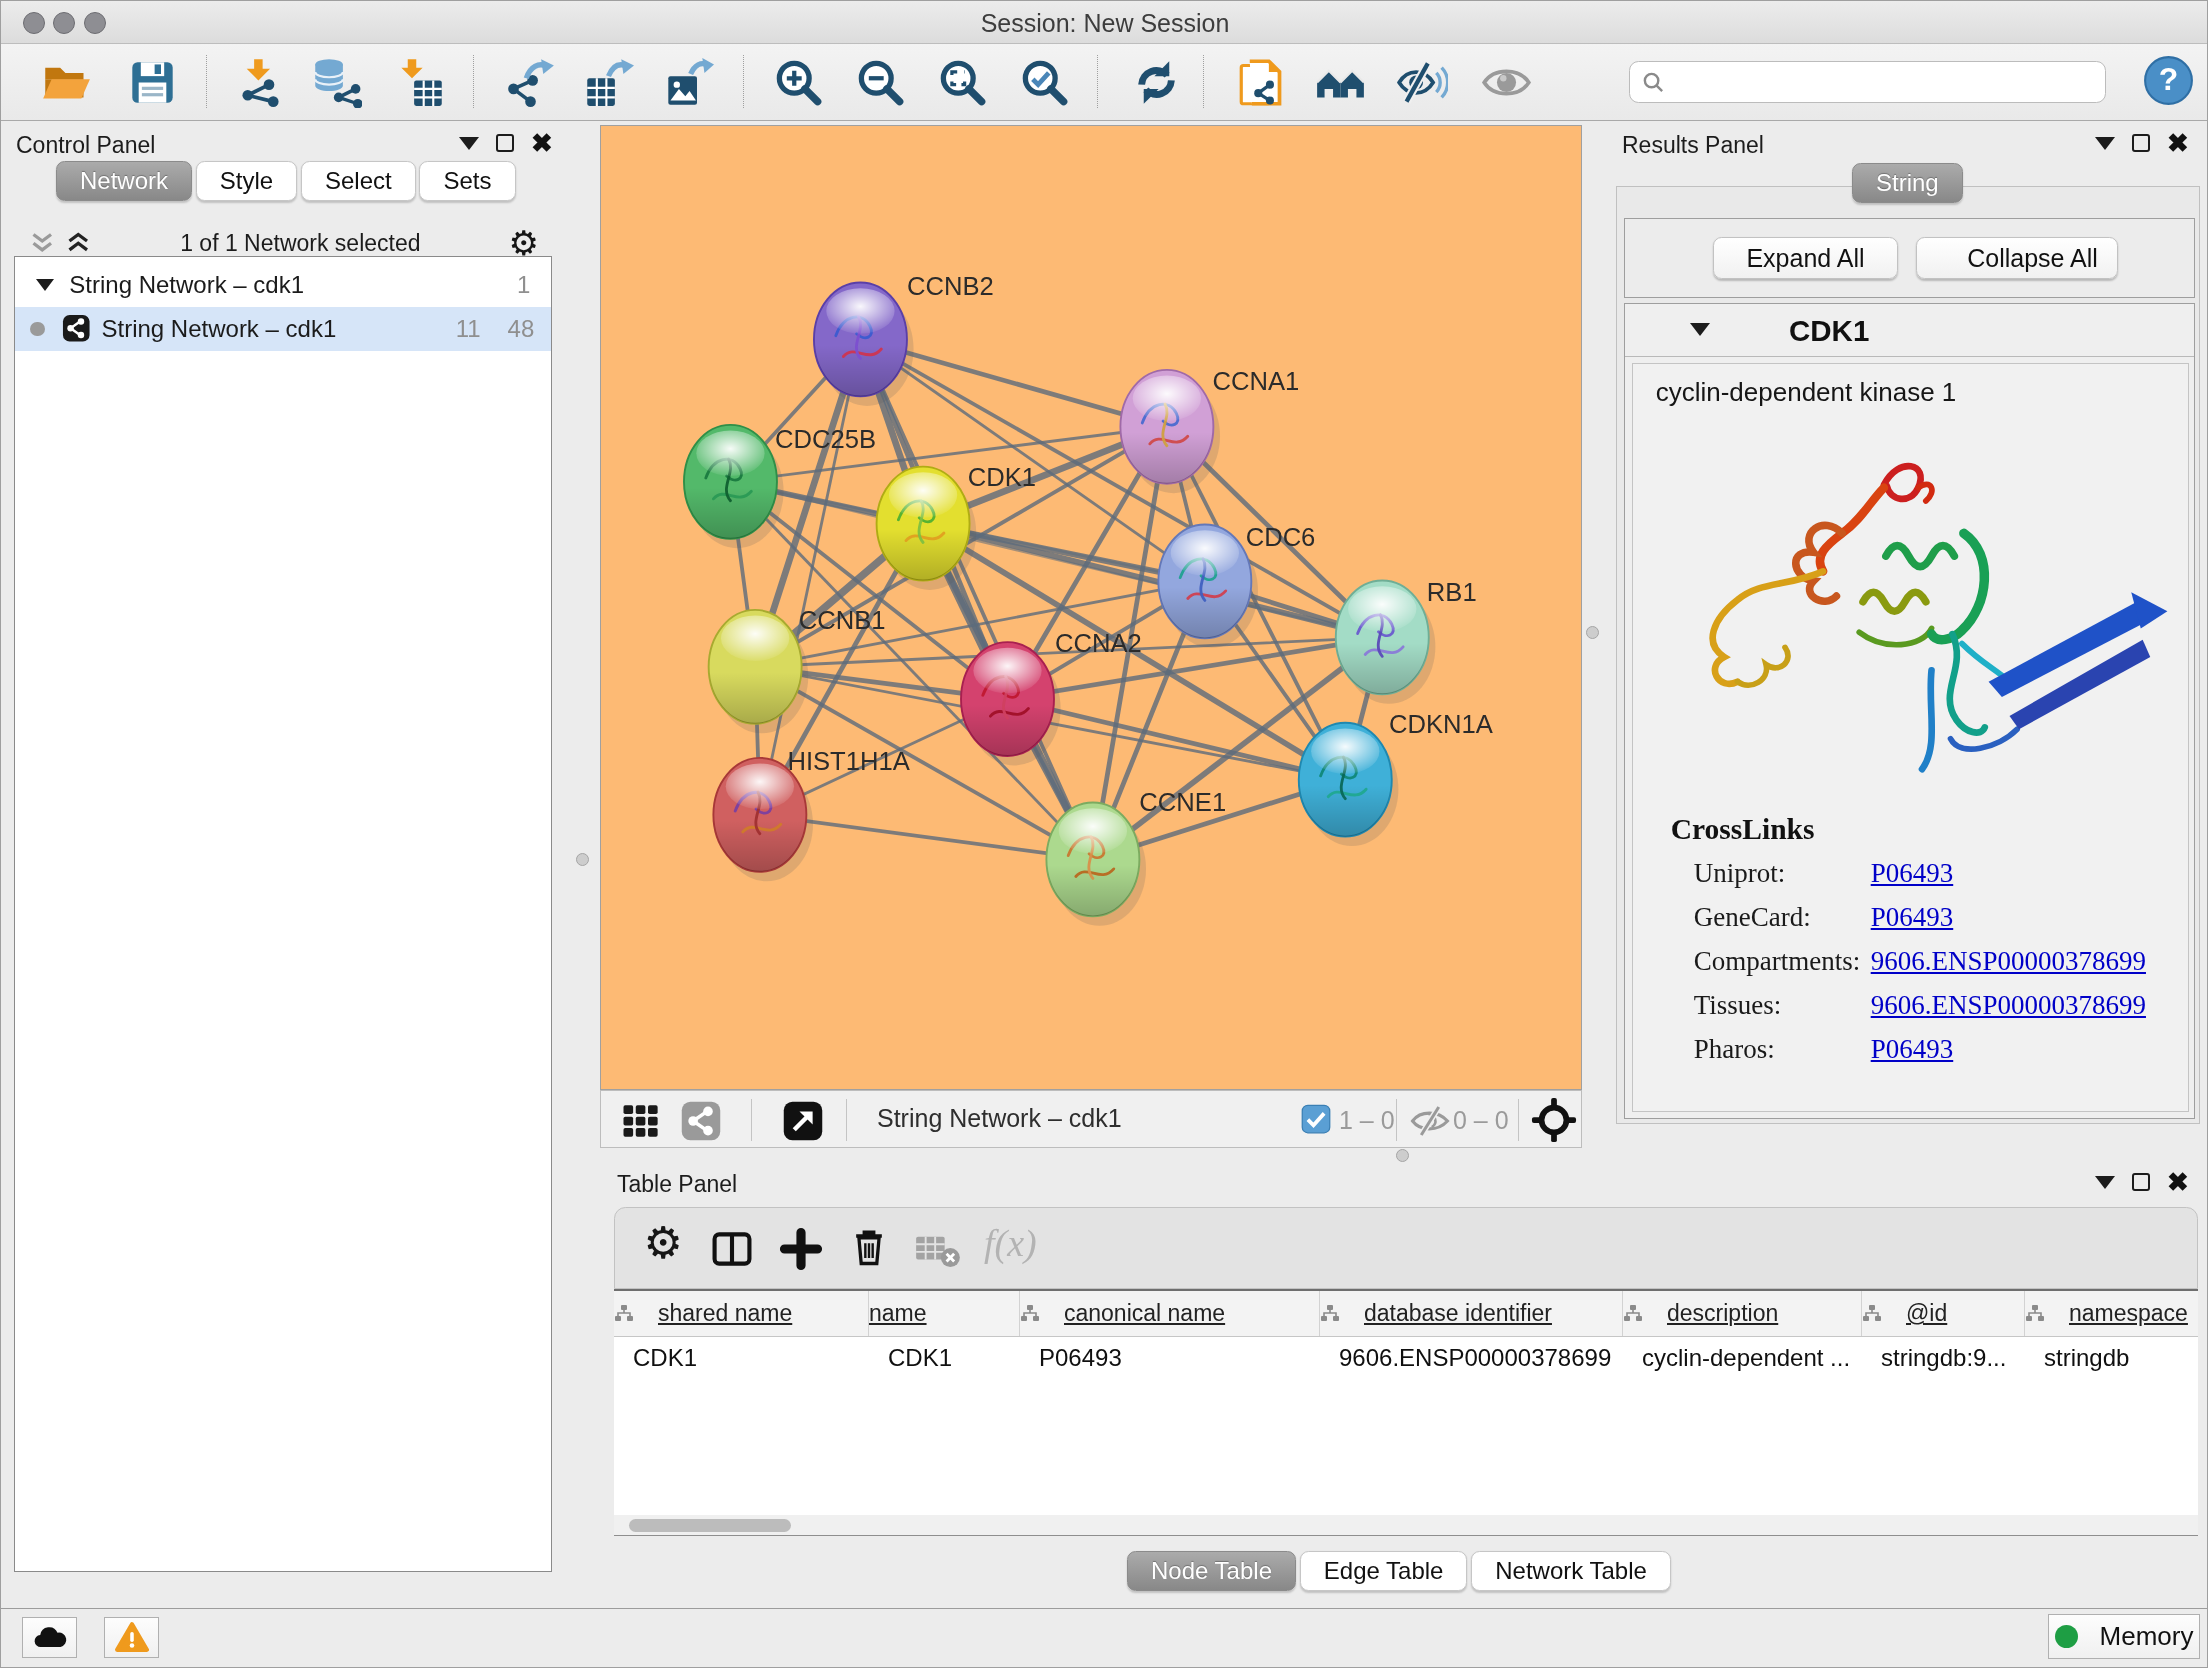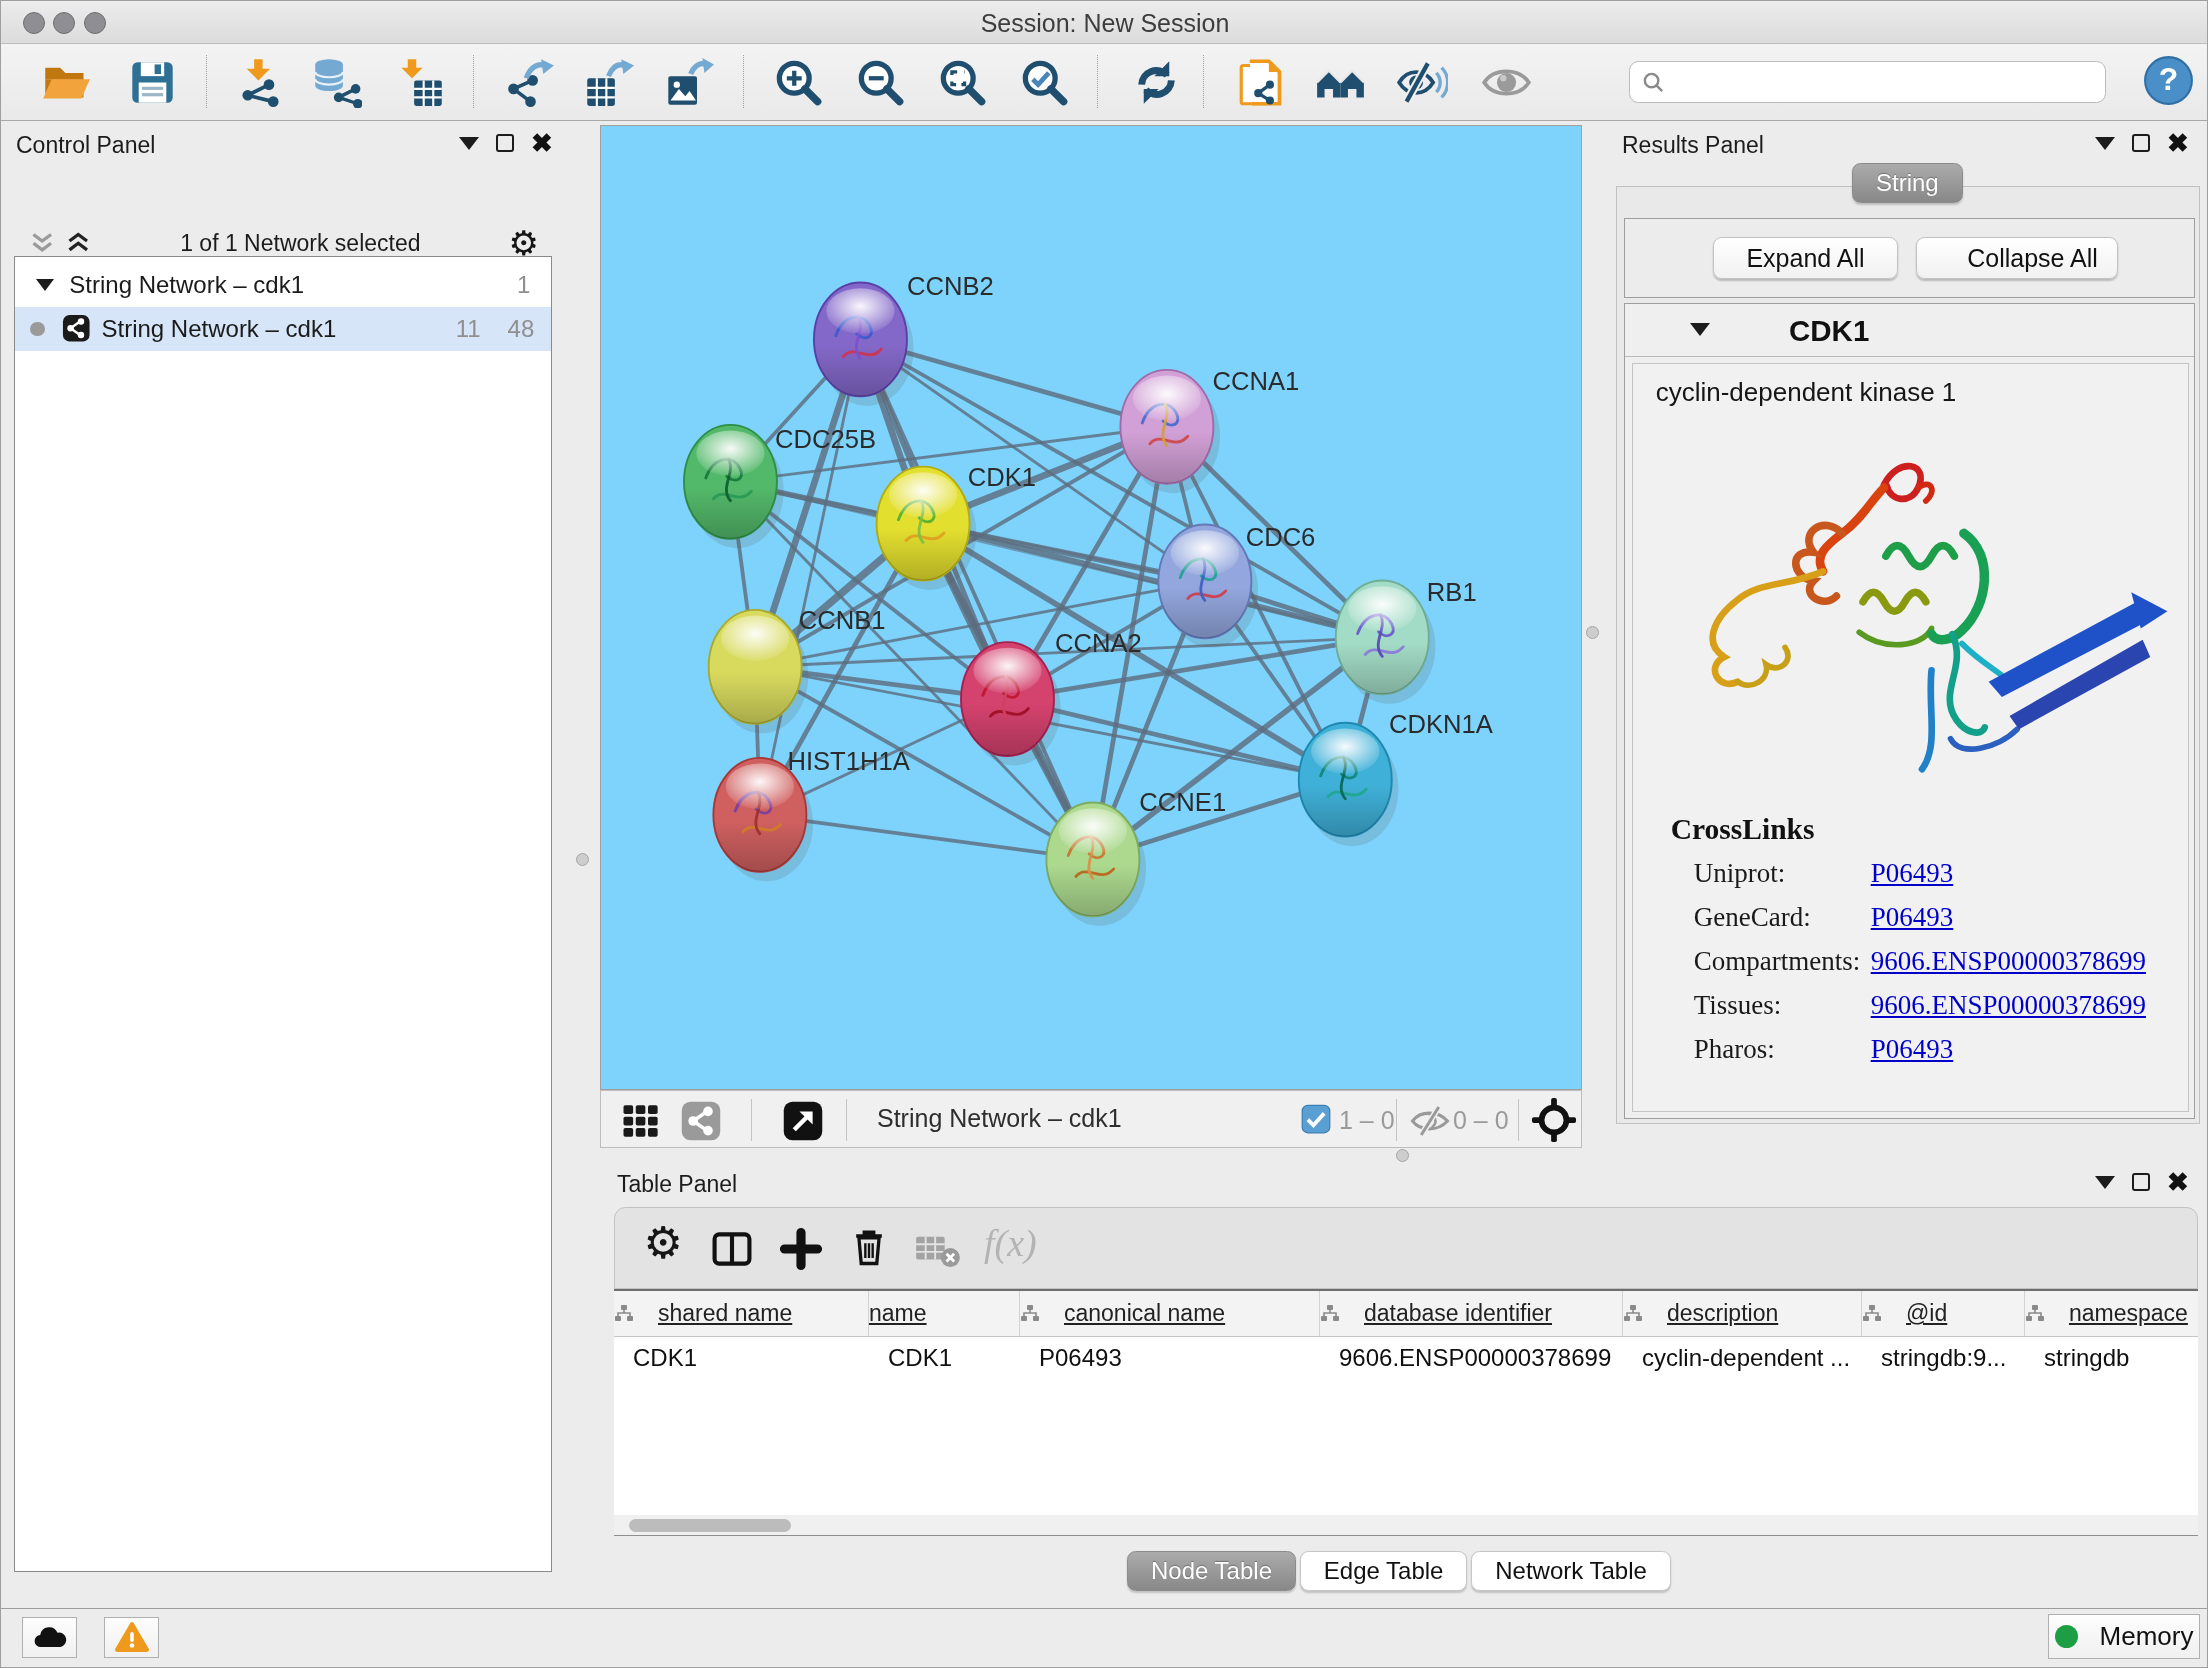--- a/index.html
+++ b/index.html
@@ -37,21 +37,21 @@
        text-shadow:0 -1px 1px rgba(0,0,0,.3);}
   .rbtn{background:linear-gradient(#fff,#f1f1f1);border:1px solid #c2c2c2;border-radius:8.6px;
        font-size:25px;color:#111;box-shadow:0 1.4px 1.9px rgba(0,0,0,.22);
        display:flex;align-items:center;justify-content:center;cursor:pointer;}
   
   #treebox{position:absolute;left:13.3px;top:255px;width:538px;height:1316px;background:#fff;
       border:1.4px solid #8a8a8a;}
   .trow{position:relative;height:44px;display:flex;align-items:center;font-size:24px;color:#1b1b1b;}
   .cnt{color:#8f8f8f;}
   
-  #netcanvas{position:absolute;left:599px;top:124px;width:982px;height:965px;background:#7dd3fc;
+  #netcanvas{position:absolute;left:599px;top:124px;width:982px;height:965px;background:#fdba74;
       border:1px solid #a0a0a0;}
   #netbar{position:absolute;left:599px;top:1089px;width:982px;height:58px;background:#f0f0f0;
       border:1px solid #bdbdbd;}
   .nbdiv{position:absolute;top:7.6px;height:42px;border-left:1.4px solid #c4c4c4;}
   .nbico{position:absolute;top:8.6px;width:42px;height:42px;}
   .nbico svg{width:100%;height:100%;}
   .gtxt{font-size:25px;color:#9a9a9a;}
   
   .rsbox{border:1.4px solid #9e9e9e;background:#efefef;}
   .serif{font-family:"Liberation Serif",serif;}
@@ -249,20 +249,21 @@
       </svg>
     </div>
   </div>
 
   <div class="abs ptitle" style="left:15px;top:131px;">Control Panel</div>
   <div class="phico" style="left:458px;top:133px;">
     <div class="tri"></div>
     <div class="sq"></div>
     <div class="xx">✖</div>
   </div>
+  <div class="abs" id="cp-tabs" style="left:55px;top:160px;"><div class="seg sel">Network</div><div class="seg">Style</div><div class="seg">Select</div><div class="seg">Sets</div></div>
   <div class="abs" style="left:13.3px;top:223px;width:538px;height:38px;display:flex;align-items:center;">
     <svg width="28.5" height="28.5" viewBox="0 0 26 26" style="margin-left:13.3px;">
       <path d="M5 5l8 6 8-6M5 13l8 6 8-6" stroke="#9a9a9a" stroke-width="3" fill="none"></path>
     </svg>
     <svg width="28.5" height="28.5" viewBox="0 0 26 26" style="margin-left:7.6px;">
       <path d="M5 11l8-6 8 6M5 19l8-6 8 6" stroke="#222" stroke-width="3" fill="none"></path>
     </svg>
     <div style="flex:1;text-align:center;font-size:23px;color:#1c1c1c;">1 of 1 Network selected</div>
     <div class="gearchar" style="font-size:34px;margin-right:13.3px;">⚙</div>
   </div>

